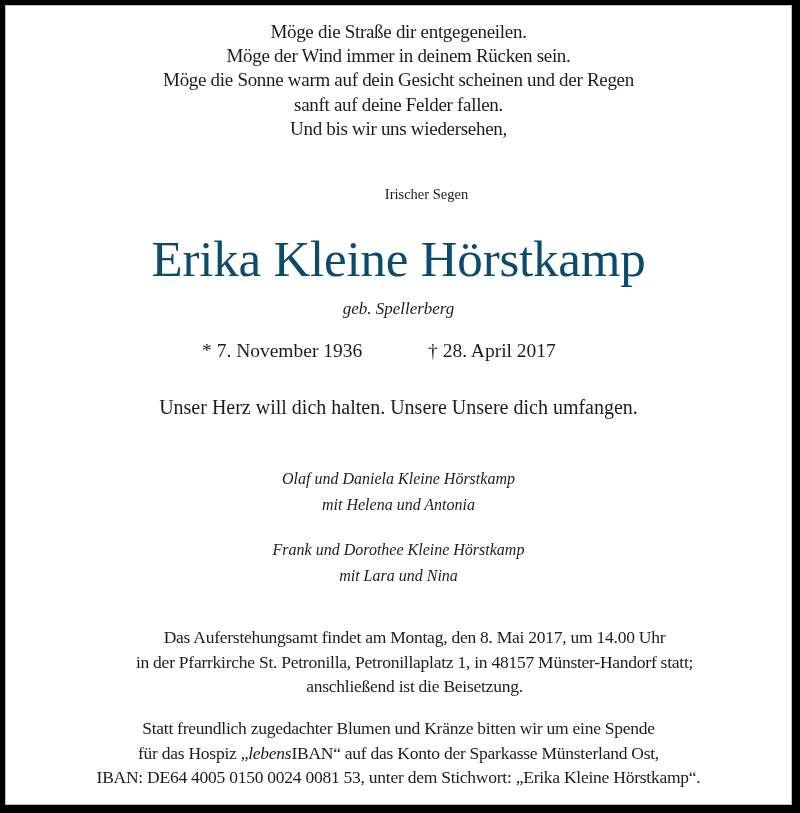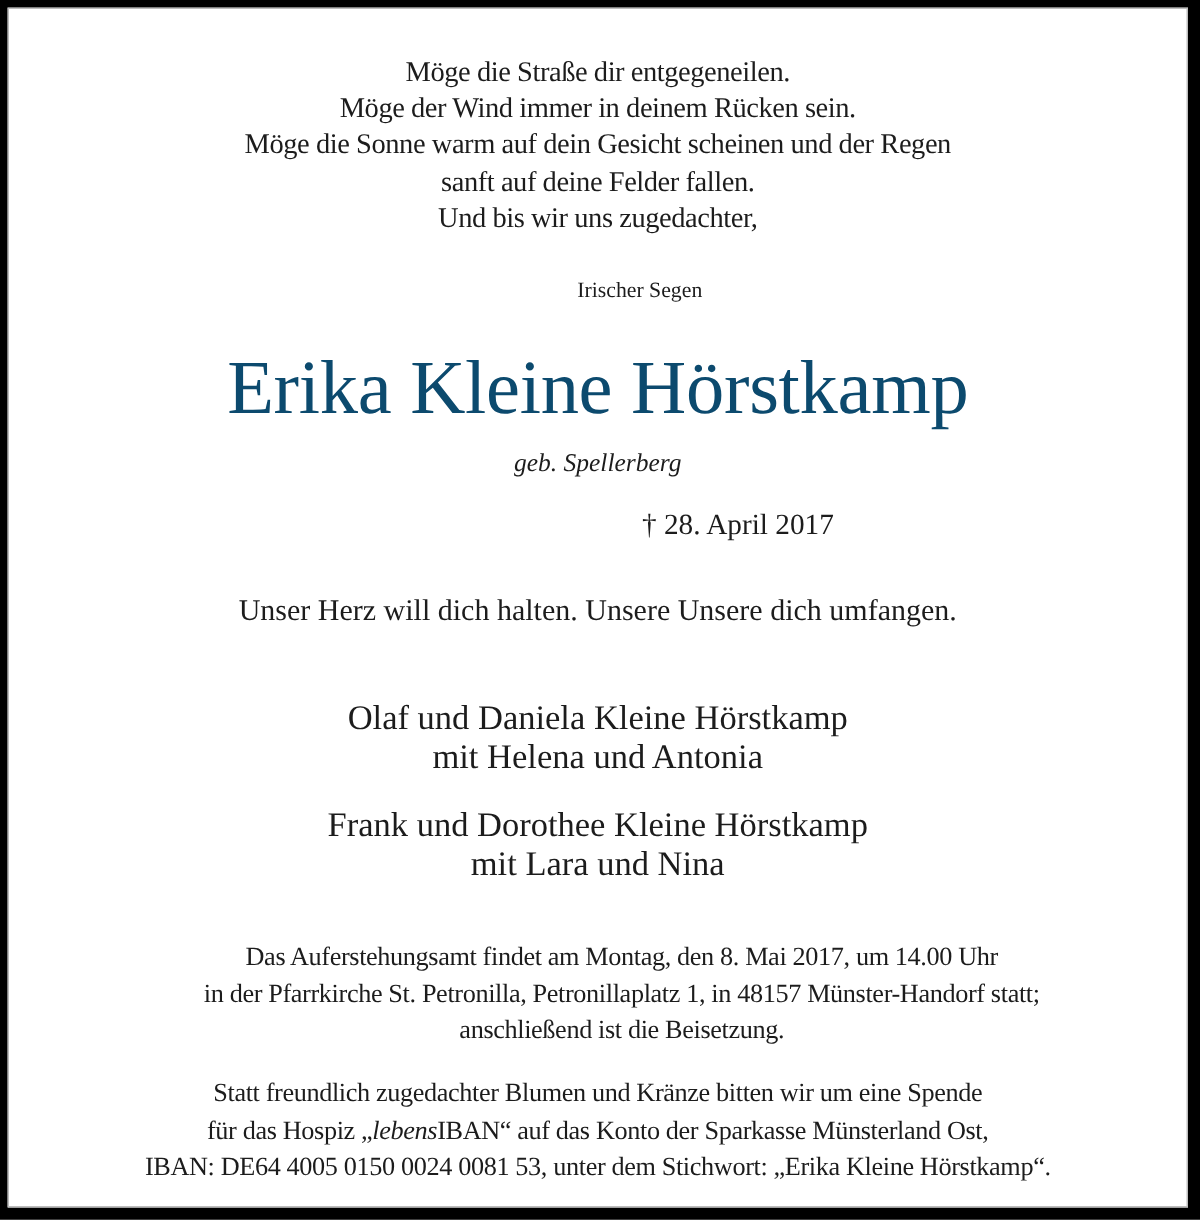--- a/index.html
+++ b/index.html
@@ -25,21 +25,21 @@
     font-family: "Liberation Serif", "DejaVu Serif", serif;
     text-align: center;
   }
   .block {
     position: absolute;
     left: 0;
     width: 100%;
     text-align: center;
   }
   .poem {
-    top: 32px;
+    top: 15px;
     font-size: 19px;
     line-height: 24.2px;
     letter-spacing: -0.3px;
   }
   .poem div { white-space: nowrap; }
   .source {
     top: 180px;
     font-size: 14.5px;
     line-height: 18px;
     margin-left: 28px;
@@ -72,22 +72,23 @@
     position: absolute;
     left: 423px;
     white-space: nowrap;
   }
   .quote {
     top: 390px;
     font-size: 20px;
     line-height: 25px;
   }
   .family {
-    font-size: 23px;
+    font-size: 16px;
     line-height: 26px;
+    font-style: italic;
   }
   .family1 { top: 461px; }
   .family2 { top: 532px; }
   .service {
     top: 620px;
     font-size: 17.5px;
     line-height: 24.5px;
     letter-spacing: -0.25px;
     padding-left: 16px;
   }
@@ -103,30 +104,31 @@
 </head>
 <body>
 
 <div class="frame">
 
   <div class="block poem">
     <div>Möge die Straße dir entgegeneilen.</div>
     <div>Möge der Wind immer in deinem Rücken sein.</div>
     <div>Möge die Sonne warm auf dein Gesicht scheinen und der Regen</div>
     <div>sanft auf deine Felder fallen.</div>
-    <div>Und bis wir uns zugedachter,</div>
+    <div>Und bis wir uns wiedersehen,</div>
   </div>
 
   <div class="block source">Irischer Segen</div>
 
   <div class="block name">Erika Kleine Hörstkamp</div>
 
   <div class="block maiden">geb. Spellerberg</div>
 
   <div class="block dates">
+    <span class="born">* 7. November 1936</span>
     <span class="died">† 28. April 2017</span>
   </div>
 
   <div class="block quote">
     <div>Unser Herz will dich halten. Unsere Unsere dich umfangen.</div>
   </div>
 
   <div class="block family family1">
     <div>Olaf und Daniela Kleine Hörstkamp</div>
     <div>mit Helena und Antonia</div>

